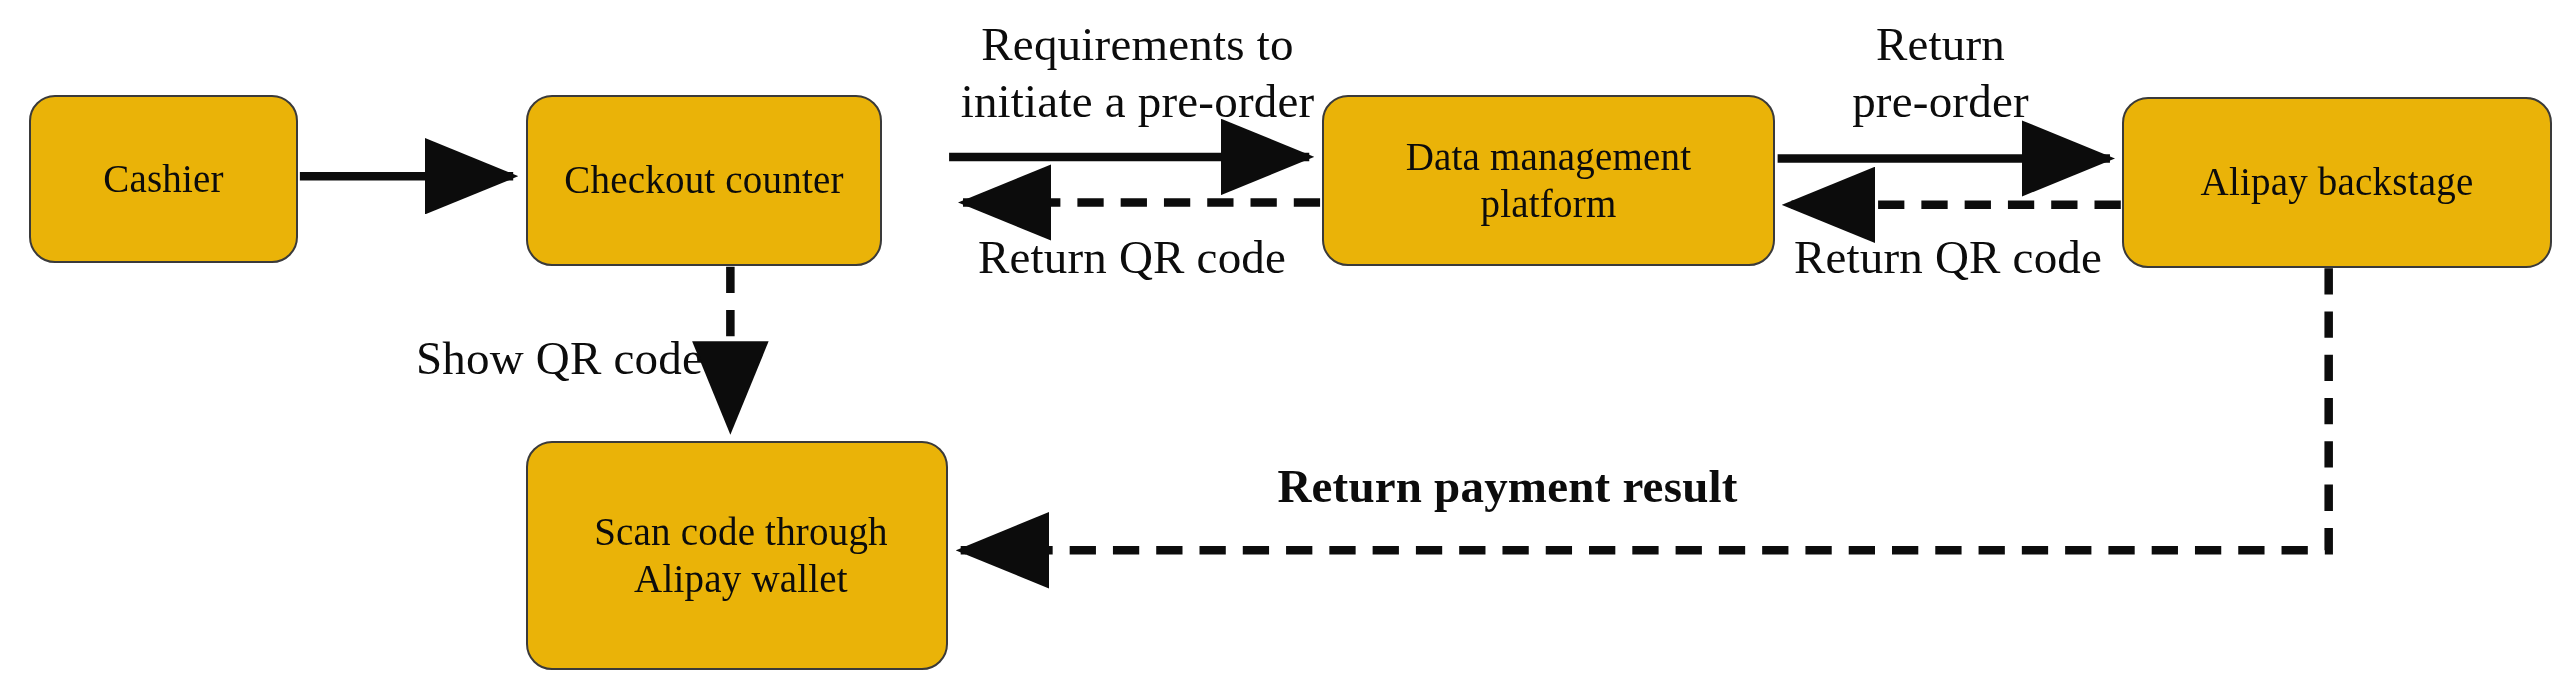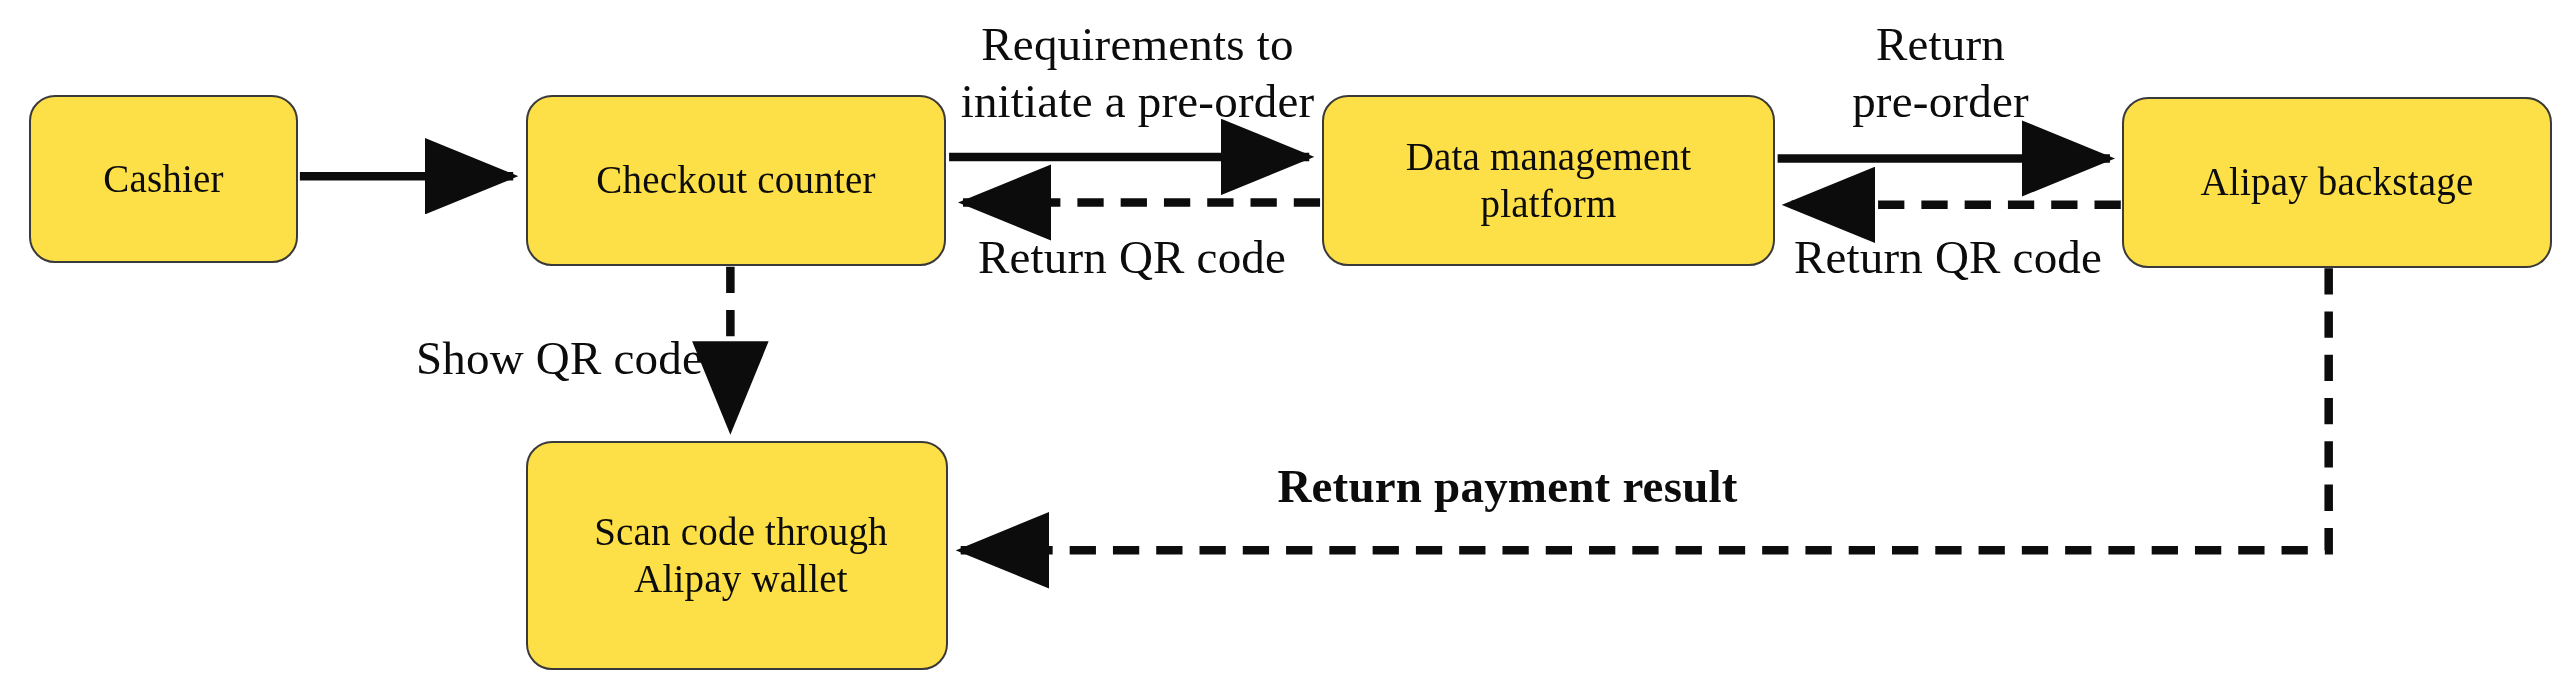--- a/index.html
+++ b/index.html
@@ -19,21 +19,21 @@
   #edge-layer {
     position: absolute;
     left: 0;
     top: 0;
     width: 2576px;
     height: 691px;
   }
   .node {
     position: absolute;
     box-sizing: border-box;
-    background: #fde047;
+    background: #eab308;
     border: 2.3px solid #3a3a3a;
     border-radius: 26px;
     display: flex;
     align-items: center;
     justify-content: center;
     text-align: center;
     color: #0c0c0c;
     font-size: 39px;
     line-height: 1.18;
     letter-spacing: 0.2px;
@@ -99,21 +99,21 @@
 
     <g>
       <path d="M3013,347 L3013,712 L1243,712" fill="none" stroke="#0c0c0c" stroke-width="11" stroke-dasharray="34 22" marker-end="url(#arrowLeftM)"></path>
     </g>
   </svg>
 
   <div class="node" style="left:29px; top:95px; width:269px; height:168px;">
     <span class="node-label">Cashier</span>
   </div>
 
-  <div class="node" style="left:526px; top:95px; width:420px; height:171px;">
+  <div class="node" style="left:526px; top:95px; width:356px; height:171px;">
     <span class="node-label">Checkout counter</span>
   </div>
 
   <div class="node" style="left:1322px; top:95px; width:453px; height:171px;">
     <span class="node-label">Data management
 platform</span>
   </div>
 
   <div class="node" style="left:2122px; top:97px; width:430px; height:171px;">
     <span class="node-label">Alipay backstage</span>

